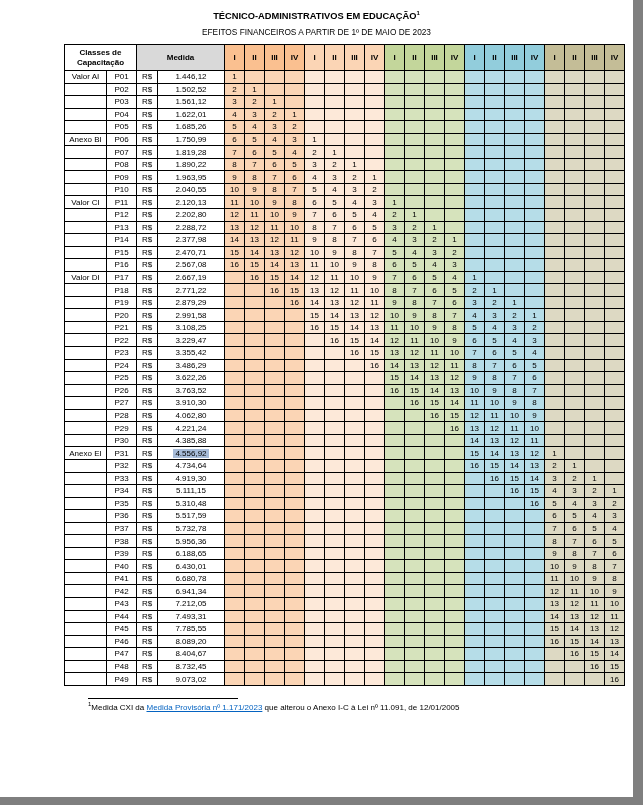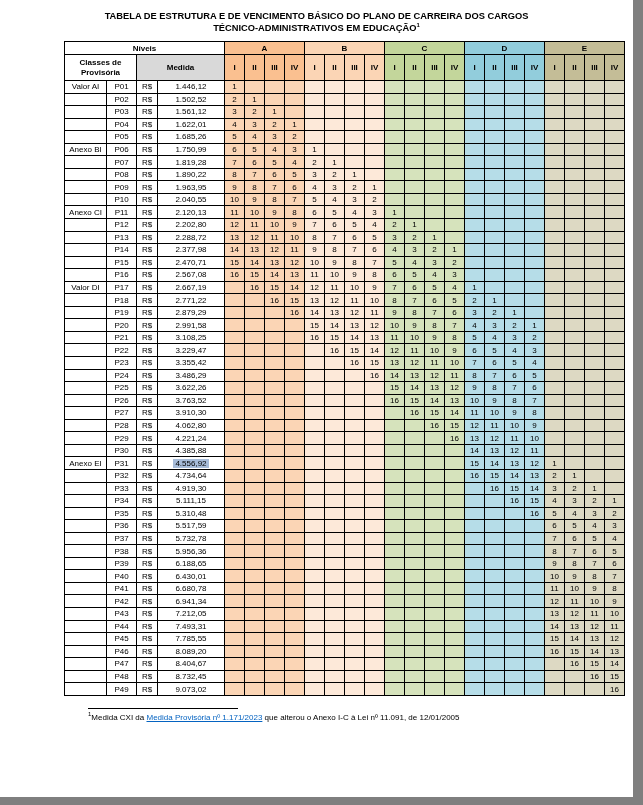--- a/index.html
+++ b/index.html
@@ -70,46 +70,38 @@
     color: #000;
   }
   .footnote a { color: #0563C1; text-decoration: underline; }
 </style>
 </head>
 <body>
 
 <div class="page">
 
   <div class="title">
-    <div>TABELA DE ESTRUTURA E DE VENCIMENTO BÁSICO DO PLANO DE CARREIRA DOS CARGOS</div>
     <div><span>TÉCNICO-ADMINISTRATIVOS EM EDUCAÇÃO</span><sup>1</sup></div>
   </div>
 
+  <div class="subtitle">EFEITOS FINANCEIROS A PARTIR DE 1º DE MAIO DE 2023</div>
 
   <table class="salary">
     <colgroup>
       <col style="width:42px">
         <col style="width:30px">
         <col style="width:21px">
         <col style="width:67px">
       <col span="20" style="width:20px">
     </colgroup>
     <thead id="table-head">
-        <tr class="hr1">
-          <th class="h-plain" colspan="4">Níveis</th>
-          <th class="h-group" colspan="4" style="background: rgb(250, 192, 144);">A</th>
-          <th class="h-group" colspan="4" style="background: rgb(251, 213, 181);">B</th>
-          <th class="h-group" colspan="4" style="background: rgb(195, 214, 155);">C</th>
-          <th class="h-group" colspan="4" style="background: rgb(146, 205, 220);">D</th>
-          <th class="h-group" colspan="4" style="background: rgb(196, 189, 151);">E</th>
-        </tr>
         <tr class="hr2">
           <th class="h-plain h-classes" colspan="2">
             <div>Classes de</div>
-            <div>Provisória</div>
+            <div>Capacitação</div>
           </th>
           <th class="h-valor" colspan="2">Medida</th>
           <th class="h-level" style="background: rgb(250, 192, 144);">I</th>
           <th class="h-level" style="background: rgb(250, 192, 144);">II</th>
           <th class="h-level" style="background: rgb(250, 192, 144);">III</th>
           <th class="h-level" style="background: rgb(250, 192, 144);">IV</th>
           <th class="h-level" style="background: rgb(251, 213, 181);">I</th>
           <th class="h-level" style="background: rgb(251, 213, 181);">II</th>
           <th class="h-level" style="background: rgb(251, 213, 181);">III</th>
           <th class="h-level" style="background: rgb(251, 213, 181);">IV</th>
@@ -382,21 +374,21 @@
           <td class="c-level" style="background: rgb(182, 221, 232);"></td>
           <td class="c-level" style="background: rgb(182, 221, 232);"></td>
           <td class="c-level" style="background: rgb(182, 221, 232);"></td>
           <td class="c-level" style="background: rgb(182, 221, 232);"></td>
           <td class="c-level" style="background: rgb(221, 217, 195);"></td>
           <td class="c-level" style="background: rgb(221, 217, 195);"></td>
           <td class="c-level" style="background: rgb(221, 217, 195);"></td>
           <td class="c-level" style="background: rgb(221, 217, 195);"></td>
         </tr>
         <tr>
-          <td class="c-piso">Anexo CI</td>
+          <td class="c-piso">Valor CI</td>
           <td class="c-step">P11</td>
           <td class="c-rs">R$</td>
           <td class="c-valor">2.120,13</td>
           <td class="c-level" style="background: rgb(251, 213, 181);">11</td>
           <td class="c-level" style="background: rgb(251, 213, 181);">10</td>
           <td class="c-level" style="background: rgb(251, 213, 181);">9</td>
           <td class="c-level" style="background: rgb(251, 213, 181);">8</td>
           <td class="c-level" style="background: rgb(253, 233, 217);">6</td>
           <td class="c-level" style="background: rgb(253, 233, 217);">5</td>
           <td class="c-level" style="background: rgb(253, 233, 217);">4</td>

